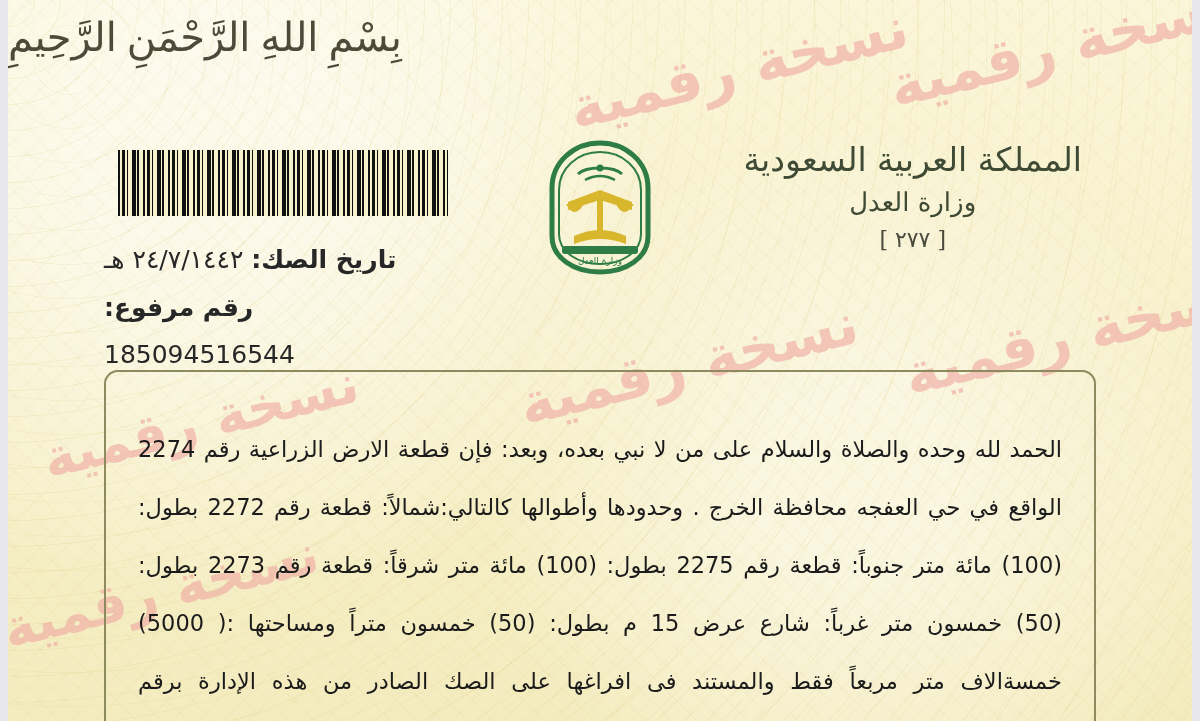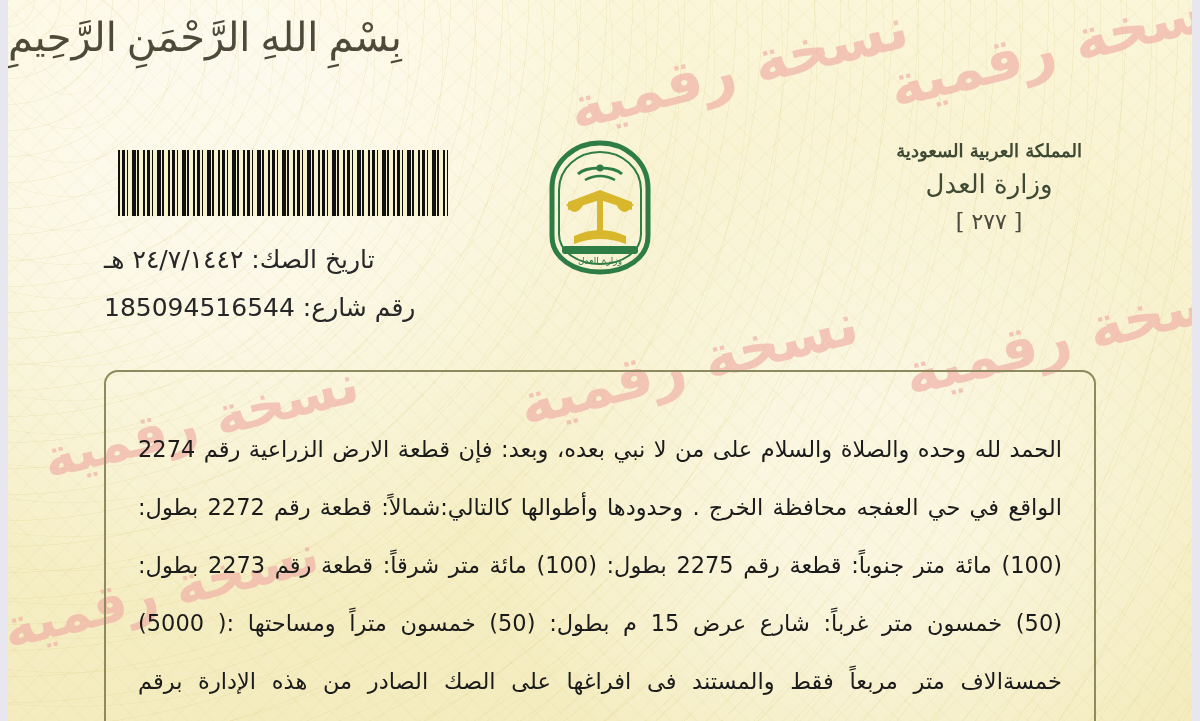--- a/index.html
+++ b/index.html
@@ -94,21 +94,21 @@
 
   .kingdom-block {
     position: absolute;
     top: 140px;
     right: 110px;
     text-align: center;
     color: #3f4a35;
     z-index: 10;
     font-family: "DejaVu Serif", "Liberation Serif", serif;
   }
-  .kingdom-line-1 { font-size: 18px; letter-spacing: 0px; font-weight: bold; }
+  .kingdom-line-1 { font-size: 33px; letter-spacing: 0px; }
   .kingdom-line-2 { font-size: 26px; margin-top: 8px; }
   .kingdom-num { font-size: 22px; margin-top: 10px; color: #4a4a3c; }
 
   
   .barcode {
     position: absolute;
     top: 150px;
     left: 110px;
     width: 330px;
     height: 66px;
@@ -131,21 +131,21 @@
     text-align: left;
     z-index: 10;
     color: #272727;
   }
   .meta-row {
     font-size: 25px;
     line-height: 1.9;
     direction: rtl;
     text-align: left;
   }
-  .meta-label { font-weight: 400; }
+  .meta-label { font-weight: 700; }
   .meta-value { font-weight: 400; margin-top: 20px; }
 
   
   .emblem {
     position: absolute;
     top: 140px;
     left: 50%;
     transform: translateX(-50%);
     width: 120px;
     height: 135px;
@@ -217,21 +217,21 @@
     </div>
 
     <div class="barcode"></div>
 
     <div class="meta">
       <div class="meta-row">
         <span class="meta-label">تاريخ الصك:</span>
         <span class="meta-value">٢٤/٧/١٤٤٢ هـ</span>
       </div>
       <div class="meta-row">
-        <span class="meta-label">رقم شارع:</span>
+        <span class="meta-label">رقم مرفوع:</span>
         <span class="meta-value">185094516544</span>
       </div>
     </div>
 
     <div class="emblem">
       <svg viewBox="0 0 120 135" width="120" height="135" xmlns="http://www.w3.org/2000/svg">
         <path d="M60 3 C86 3 108 22 108 48 L108 96 C108 118 86 132 60 132 C34 132 12 118 12 96 L12 48 C12 22 34 3 60 3 Z" fill="none" stroke="#2f7d46" stroke-width="5"></path>
         <path d="M60 12 C82 12 101 28 101 50 L101 94 C101 112 82 124 60 124 C38 124 19 112 19 94 L19 50 C19 28 38 12 60 12 Z" fill="none" stroke="#2f7d46" stroke-width="2"></path>
 
         <path d="M38 34 C46 26 74 26 82 34" fill="none" stroke="#2f7d46" stroke-width="3"></path>

